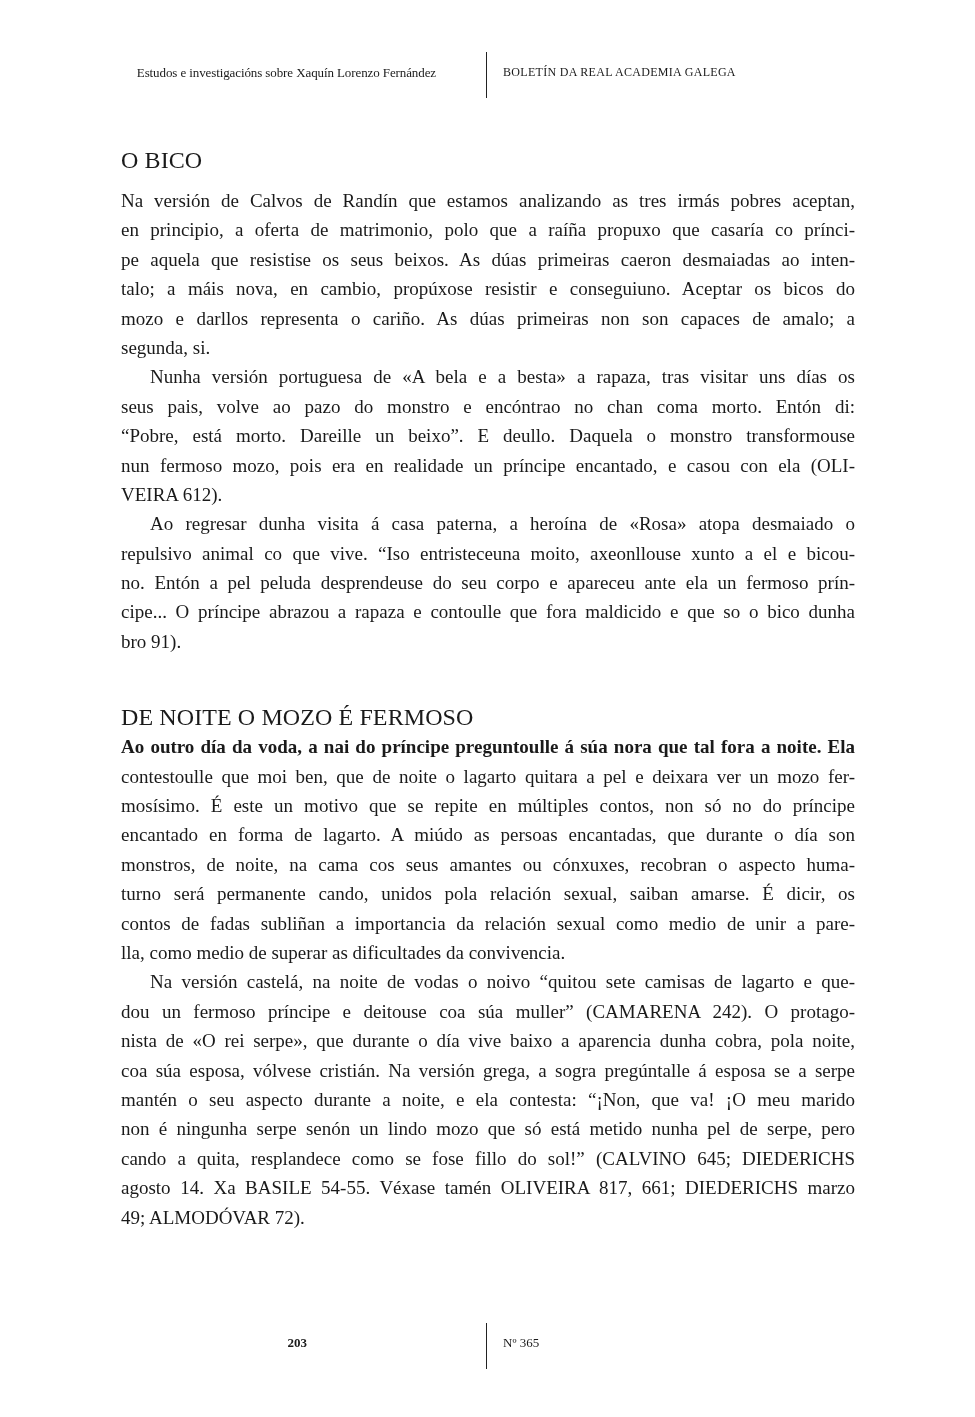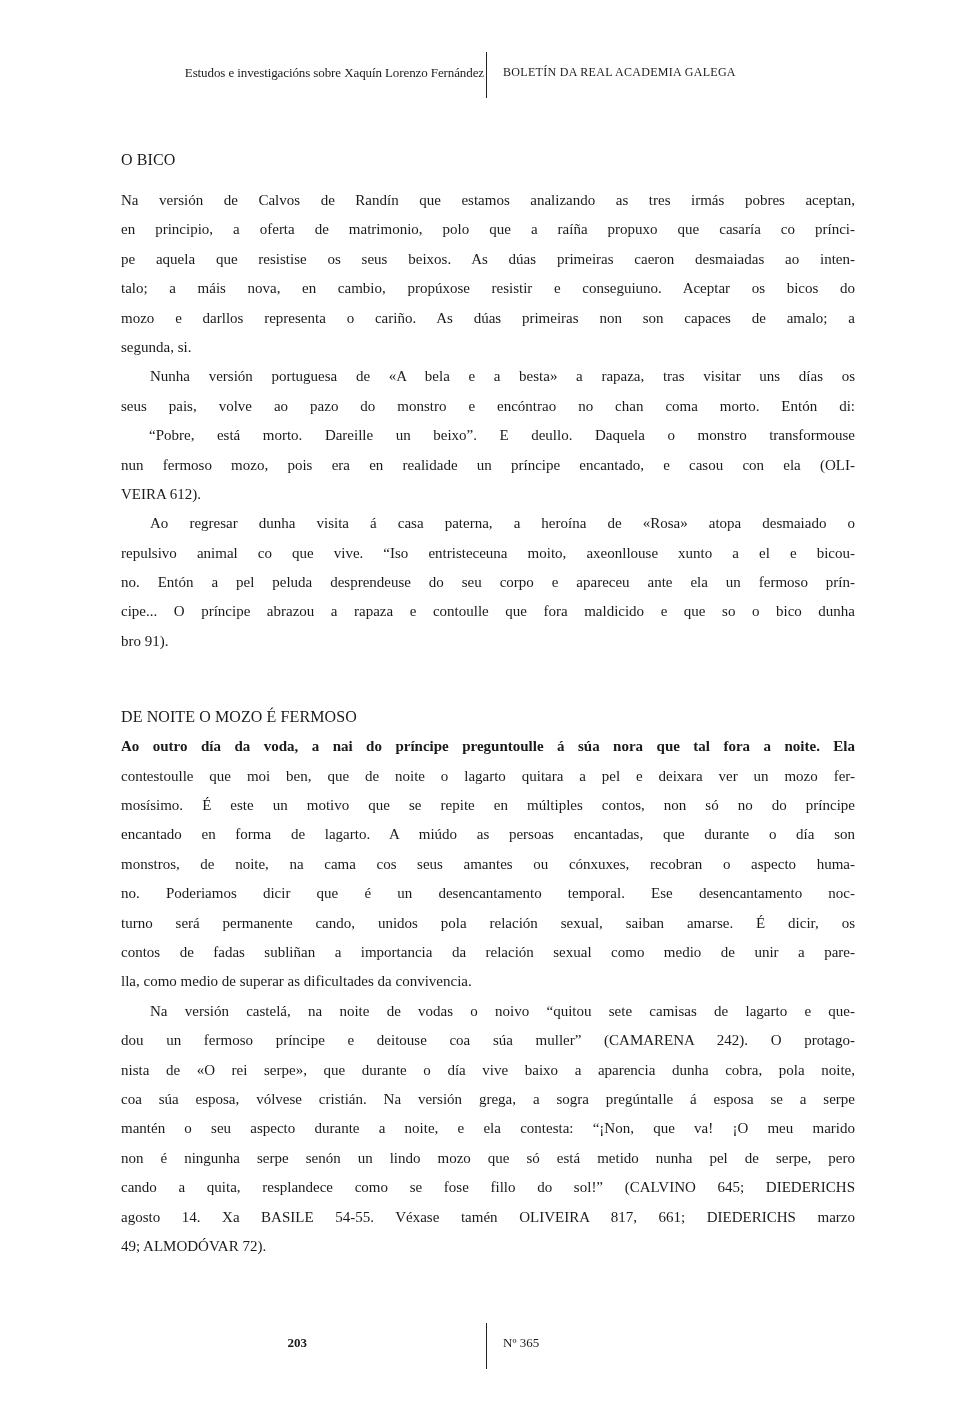--- a/index.html
+++ b/index.html
@@ -1,42 +1,42 @@
 <!DOCTYPE html>
 <html><head>
   <meta charset="utf-8">
   <style>
     html, body { margin: 0; padding: 0; background: #ffffff; }
     body {
       width: 975px; height: 1417px; position: relative; overflow: hidden;
       font-family: "Liberation Serif", "DejaVu Serif", serif; color: #1a1a1a;
     }
     .header {
-      position: absolute; top: 52px; left: 0; width: 924px; height: 48px; padding-left: 48px;
+      position: absolute; top: 52px; left: 0; width: 924px; height: 48px;
     }
     .header-left {
       position: absolute; right: 488px; top: 13px; font-size: 13px; white-space: nowrap;
       letter-spacing: -0.1px;
     }
     .header-rule {
       position: absolute; left: 486px; top: 0; width: 1px; height: 46px; background: #222;
     }
     .header-right {
       position: absolute; left: 503px; top: 13px; font-size: 12px; white-space: nowrap;
       letter-spacing: 0.3px;
     }
     .content {
       position: absolute; left: 121px; top: 145px; width: 734px;
     }
     .heading {
-      font-size: 16px; line-height: 30px; height: 30px; white-space: nowrap;
+      font-size: 24px; line-height: 30px; height: 30px; white-space: nowrap;
       letter-spacing: 0.1px;
     }
     .line {
-      font-size: 15px; line-height: 29.4px; height: 29.4px;
+      font-size: 19px; line-height: 29.4px; height: 29.4px;
       text-align: justify; text-align-last: justify; white-space: nowrap;
       overflow: visible;
     }
     .line.last { text-align-last: left; }
     .line.indent { text-indent: 29px; }
     .sec1-head { margin-top: 0; }
     .sec1-body { margin-top: 11px; }
     .sec2-head { margin-top: 46px; }
     .sec2-body { margin-top: 0; }
     .footer {
@@ -68,42 +68,41 @@
         <div class="line" style="white-space: nowrap; letter-spacing: 0px; text-align: left; word-spacing: 0px;">Na versión de Calvos de Randín que estamos analizando as tres irmás pobres aceptan,</div>
         <div class="line" style="white-space: nowrap; letter-spacing: 0px; text-align: left; word-spacing: 0px;">en principio, a oferta de matrimonio, polo que a raíña propuxo que casaría co prínci-</div>
         <div class="line" style="white-space: nowrap; letter-spacing: 0px; text-align: left; word-spacing: 0px;">pe aquela que resistise os seus beixos. As dúas primeiras caeron desmaiadas ao inten-</div>
         <div class="line" style="white-space: nowrap; letter-spacing: 0px; text-align: left; word-spacing: 0px;">talo; a máis nova, en cambio, propúxose resistir e conseguiuno. Aceptar os bicos do</div>
         <div class="line" style="white-space: nowrap; letter-spacing: 0px; text-align: left; word-spacing: 0px;">mozo e darllos representa o cariño. As dúas primeiras non son capaces de amalo; a</div>
         <div class="line last" style="white-space: nowrap; letter-spacing: 0px; text-align: left;">segunda, si.</div>
       </div>
       <div class="paragraph">
         <div class="line indent" style="white-space: nowrap; letter-spacing: 0px; text-align: left; word-spacing: 0px;">Nunha versión portuguesa de «A bela e a besta» a rapaza, tras visitar uns días os</div>
         <div class="line" style="white-space: nowrap; letter-spacing: 0px; text-align: left; word-spacing: 0px;">seus pais, volve ao pazo do monstro e encóntrao no chan coma morto. Entón di:</div>
-        <div class="line" style="white-space: nowrap; letter-spacing: 0px; text-align: right; word-spacing: 0px; margin-left: 28px;">“Pobre, está morto. Dareille un beixo”. E deullo. Daquela o monstro transformouse</div>
+        <div class="line" style="white-space: nowrap; letter-spacing: 0px; text-align: right; word-spacing: 0px;">“Pobre, está morto. Dareille un beixo”. E deullo. Daquela o monstro transformouse</div>
         <div class="line" style="white-space: nowrap; letter-spacing: 0px; text-align: left; word-spacing: 0px;">nun fermoso mozo, pois era en realidade un príncipe encantado, e casou con ela (OLI-</div>
         <div class="line last" style="white-space: nowrap; letter-spacing: 0px; text-align: left;">VEIRA 612).</div>
       </div>
       <div class="paragraph">
         <div class="line indent" style="white-space: nowrap; letter-spacing: 0px; text-align: left; word-spacing: 0px;">Ao regresar dunha visita á casa paterna, a heroína de «Rosa» atopa desmaiado o</div>
         <div class="line" style="white-space: nowrap; letter-spacing: 0px; text-align: left; word-spacing: 0px;">repulsivo animal co que vive. “Iso entristeceuna moito, axeonllouse xunto a el e bicou-</div>
         <div class="line" style="white-space: nowrap; letter-spacing: 0px; text-align: left; word-spacing: 0px;">no. Entón a pel peluda desprendeuse do seu corpo e apareceu ante ela un fermoso prín-</div>
         <div class="line" style="white-space: nowrap; letter-spacing: 0px; text-align: left; word-spacing: 0px;">cipe... O príncipe abrazou a rapaza e contoulle que fora maldicido e que so o bico dunha</div>
         <div class="line last" style="white-space: nowrap; letter-spacing: 0px; text-align: left;">bro 91).</div>
       </div>
     </div>
 
   <div class="heading sec2-head">DE NOITE O MOZO É FERMOSO</div>
   <div class="section sec2-body">
       <div class="paragraph">
         <div class="line" style="white-space: nowrap; letter-spacing: 0px; text-align: left; word-spacing: 0px; font-weight: bold;">Ao outro día da voda, a nai do príncipe preguntoulle á súa nora que tal fora a noite. Ela</div>
         <div class="line" style="white-space: nowrap; letter-spacing: 0px; text-align: left; word-spacing: 0px;">contestoulle que moi ben, que de noite o lagarto quitara a pel e deixara ver un mozo fer-</div>
         <div class="line" style="white-space: nowrap; letter-spacing: 0px; text-align: left; word-spacing: 0px;">mosísimo. É este un motivo que se repite en múltiples contos, non só no do príncipe</div>
         <div class="line" style="white-space: nowrap; letter-spacing: 0px; text-align: left; word-spacing: 0px;">encantado en forma de lagarto. A miúdo as persoas encantadas, que durante o día son</div>
         <div class="line" style="white-space: nowrap; letter-spacing: 0px; text-align: left; word-spacing: 0px;">monstros, de noite, na cama cos seus amantes ou cónxuxes, recobran o aspecto huma-</div>
-        <div class="line" style="white-space: nowrap; letter-spacing: 0px; text-align: left; word-spacing: 0px;">no. Poderiamos dicir que é un desencantamento temporal. Ese desencantamento noc-</div>
         <div class="line" style="white-space: nowrap; letter-spacing: 0px; text-align: left; word-spacing: 0px;">turno será permanente cando, unidos pola relación sexual, saiban amarse. É dicir, os</div>
         <div class="line" style="white-space: nowrap; letter-spacing: 0px; text-align: left; word-spacing: 0px;">contos de fadas subliñan a importancia da relación sexual como medio de unir a pare-</div>
         <div class="line last" style="white-space: nowrap; letter-spacing: 0px; text-align: left;">lla, como medio de superar as dificultades da convivencia.</div>
       </div>
       <div class="paragraph">
         <div class="line indent" style="white-space: nowrap; letter-spacing: 0px; text-align: left; word-spacing: 0px;">Na versión castelá, na noite de vodas o noivo “quitou sete camisas de lagarto e que-</div>
         <div class="line" style="white-space: nowrap; letter-spacing: 0px; text-align: left; word-spacing: 0px;">dou un fermoso príncipe e deitouse coa súa muller” (CAMARENA 242). O protago-</div>
         <div class="line" style="white-space: nowrap; letter-spacing: 0px; text-align: left; word-spacing: 0px;">nista de «O rei serpe», que durante o día vive baixo a aparencia dunha cobra, pola noite,</div>
         <div class="line" style="white-space: nowrap; letter-spacing: 0px; text-align: left; word-spacing: 0px;">coa súa esposa, vólvese cristián. Na versión grega, a sogra pregúntalle á esposa se a serpe</div>
         <div class="line" style="white-space: nowrap; letter-spacing: 0px; text-align: left; word-spacing: 0px;">mantén o seu aspecto durante a noite, e ela contesta: “¡Non, que va! ¡O meu marido</div>

